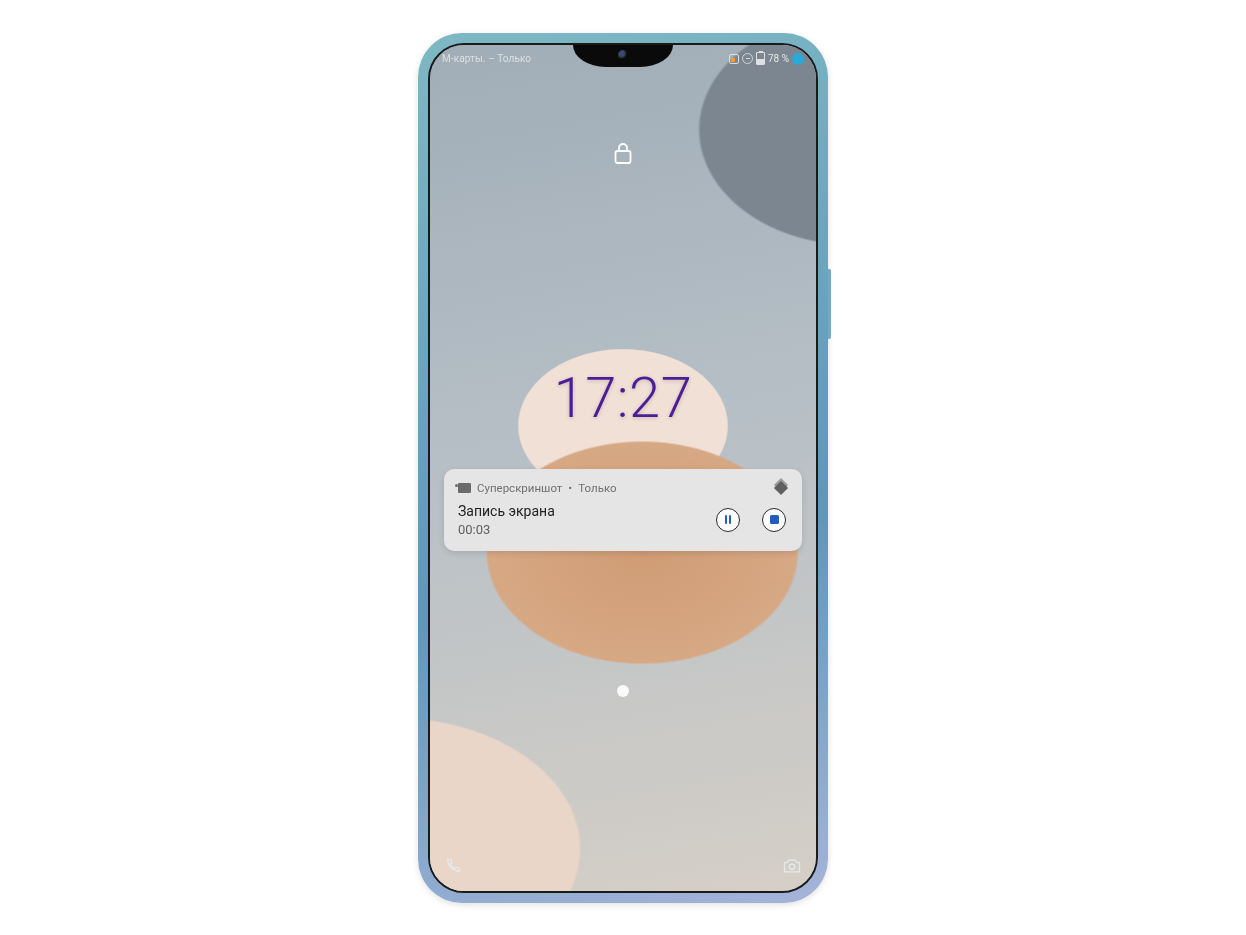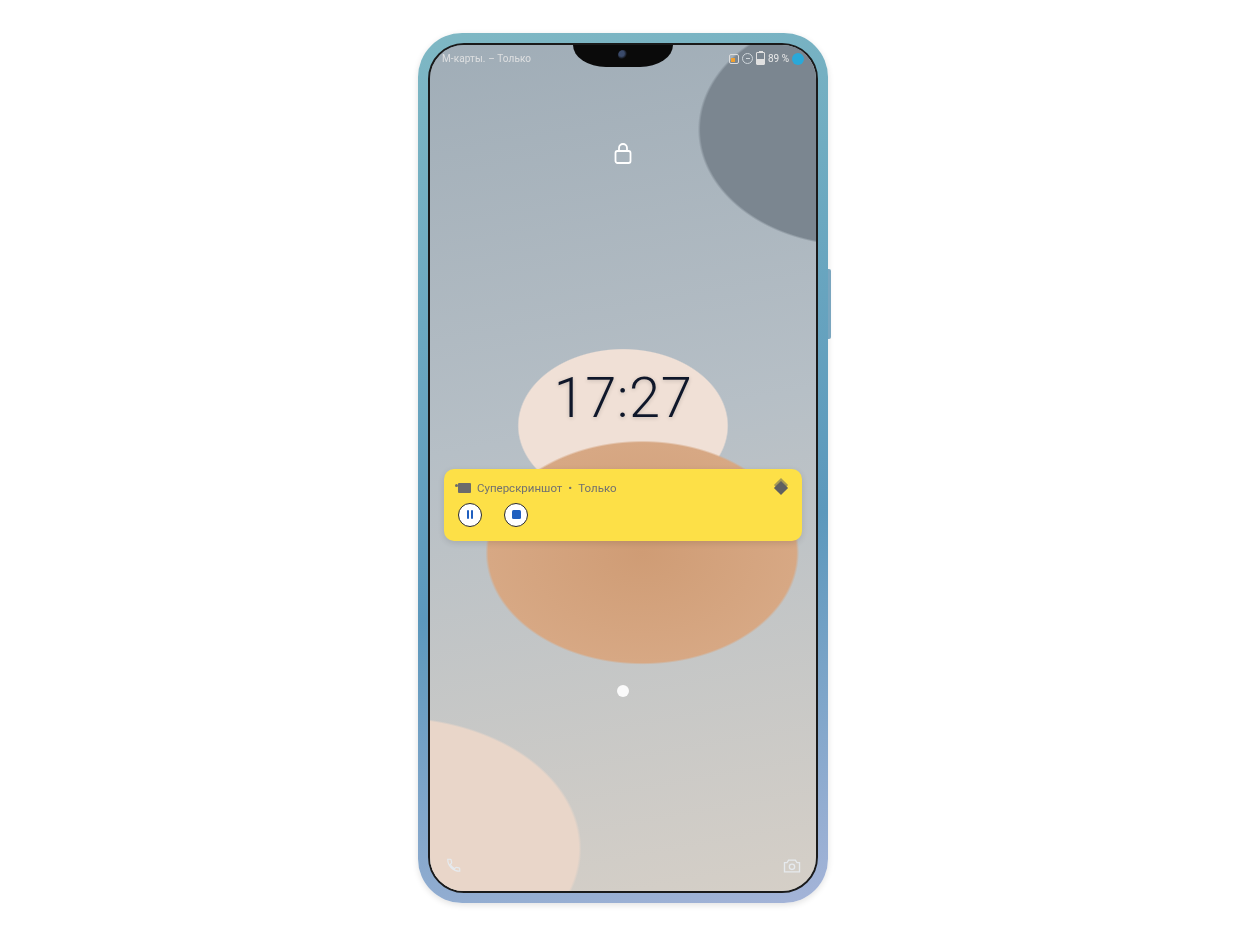--- a/index.html
+++ b/index.html
@@ -108,38 +108,38 @@
     z-index: 5;
   }
   .clock {
     position: absolute;
     top: 320px;
     left: 0; right: 0;
     text-align: center;
     z-index: 5;
   }
   .clock-time {
-    color: #0f172a;
+    color: #4c1d95;
     font-size: 56px;
     font-weight: 300;
     letter-spacing: 0.5px;
     text-shadow: 0 1px 4px rgba(0,0,0,0.18);
   }
   .clock-date {
     color: #f2f2f2;
     font-size: 14px;
     margin-top: 2px;
     text-shadow: 0 1px 3px rgba(0,0,0,0.18);
   }
   .notification {
     position: absolute;
     top: 424px;
     left: 14px;
     right: 14px;
-    background: #fde047;
+    background: #e5e5e5;
     border-radius: 10px;
     padding: 12px 14px 14px 14px;
     z-index: 6;
     box-shadow: 0 2px 6px rgba(0,0,0,0.12);
   }
   .notif-head {
     display: flex;
     align-items: center;
     gap: 6px;
     font-size: 11.5px;
@@ -220,21 +220,21 @@
     <div class="wallpaper"></div>
 
     <div class="notch"></div>
 
     <div class="status-bar">
       <span class="status-left">М-карты. – Только</span>
       <span class="status-right">
         <span class="sq"></span>
         <span class="circ"></span>
         <span class="batt"></span>
-        <span>89 %</span>
+        <span>78 %</span>
         <span class="bubble"></span>
       </span>
     </div>
 
     <div class="lock-icon">
       <svg width="20" height="24" viewBox="0 0 20 24" fill="none">
         <rect x="2.5" y="10" width="15" height="12" rx="2" stroke="#fff" stroke-width="1.8"></rect>
         <path d="M6 10 V7 a4 4 0 0 1 8 0 V10" stroke="#fff" stroke-width="1.8" fill="none"></path>
       </svg>
     </div>
@@ -248,20 +248,24 @@
         <span class="app-ic"></span>
         <span>Суперскриншот</span>
         <span> • </span>
         <span>Только</span>
         <span class="stack">
             <span></span>
             <span></span>
           </span>
       </div>
       <div class="notif-body">
+        <div class="notif-text">
+          <div class="notif-title">Запись экрана</div>
+          <div class="notif-elapsed">00:03</div>
+        </div>
         <div class="notif-actions">
           <div class="circ-btn">
             <span class="pause-glyph">
                 <span></span>
                 <span></span>
               </span>
           </div>
           <div class="circ-btn">
             <span class="stop-glyph"></span>
           </div>

